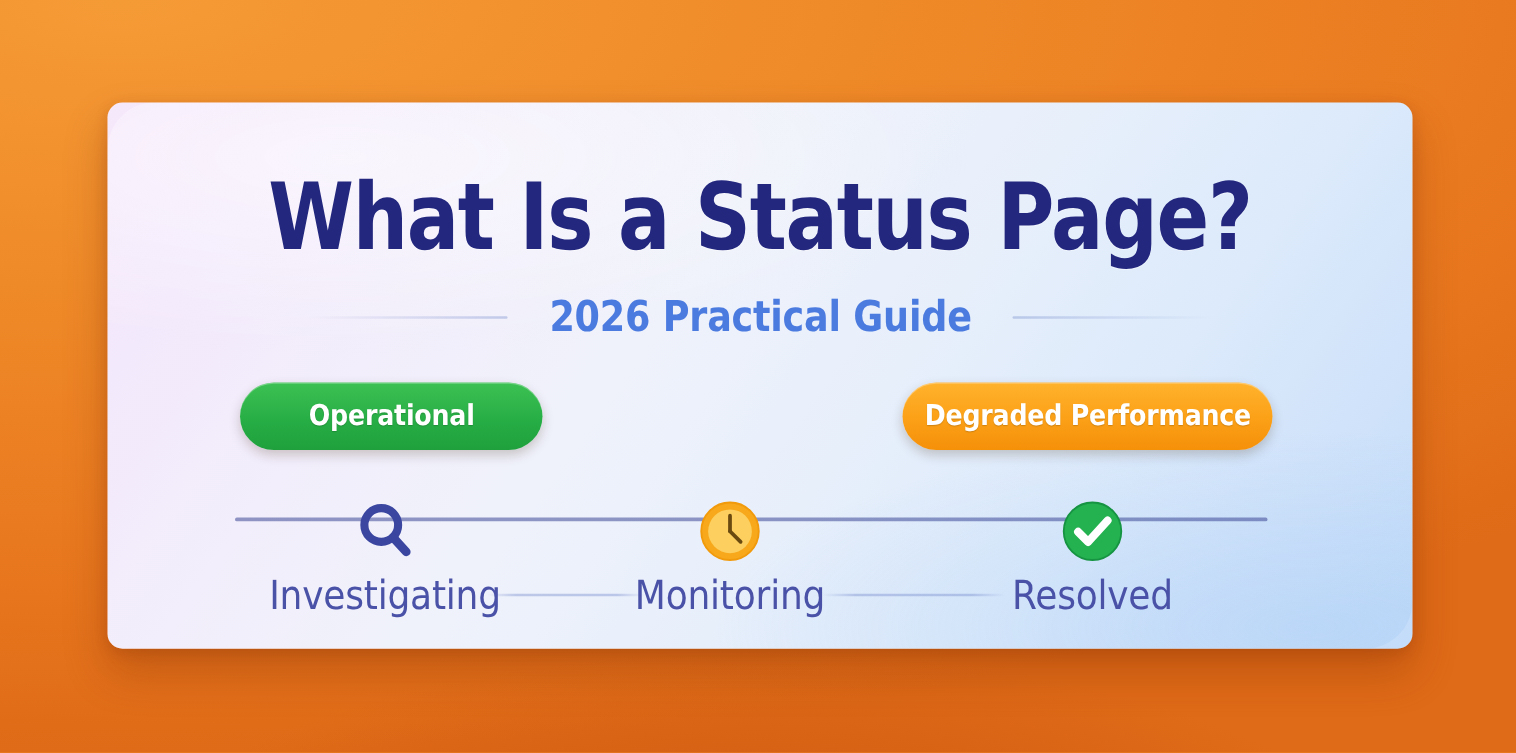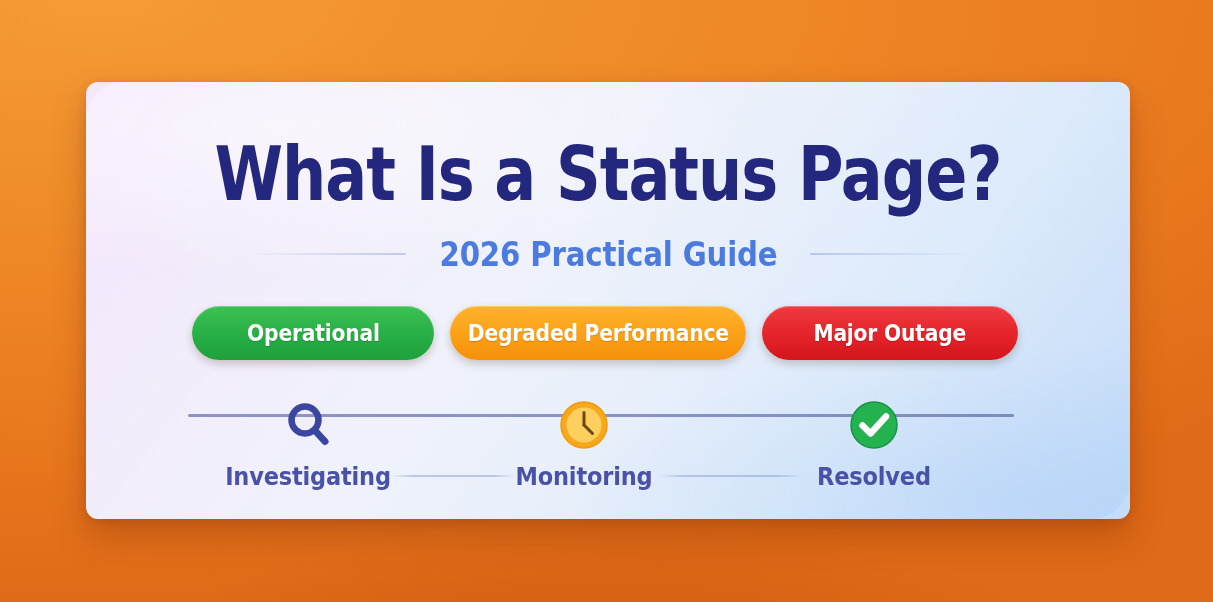--- a/index.html
+++ b/index.html
@@ -207,25 +207,24 @@
     top: 62px;
     width: 826px;
     height: 34px;
     display: flex;
     align-items: center;
   }
   .tl-label {
     position: absolute;
     transform: translateX(-50%);
     font-family: "DejaVu Sans", sans-serif;
-    font-size: 25px;
+    font-size: 32px;
     color: #4A52A8;
     letter-spacing: -0.2px;
     white-space: nowrap;
-    font-weight: bold;
   }
   .tl-label span { display: inline-block; transform: scaleX(0.90); }
   .tl-label.l1 { left: 120px; }
   .tl-label.l2 { left: 396px; }
   .tl-label.l3 { left: 686px; }
 
   .label-rule {
     position: absolute;
     top: 16px;
     height: 2px;
@@ -255,23 +254,20 @@
     <div id="subtitle">2026 Practical Guide</div>
     <div class="sub-rule right"></div>
   </div>
 
   <div id="pills">
     <div class="pill green">
       <span>Operational</span>
     </div>
     <div class="pill orange">
       <span>Degraded Performance</span>
-    </div>
-    <div class="pill red">
-      <span>Major Outage</span>
     </div>
   </div>
 
   <div id="timeline">
     <div id="timeline-axis"></div>
 
     <div class="node n1">
       <div class="icon-plate">
         <svg width="52" height="52" viewBox="0 0 52 52">
           <circle cx="23" cy="21" r="13.5" fill="none" stroke="#3A46A0" stroke-width="6.5"></circle>

